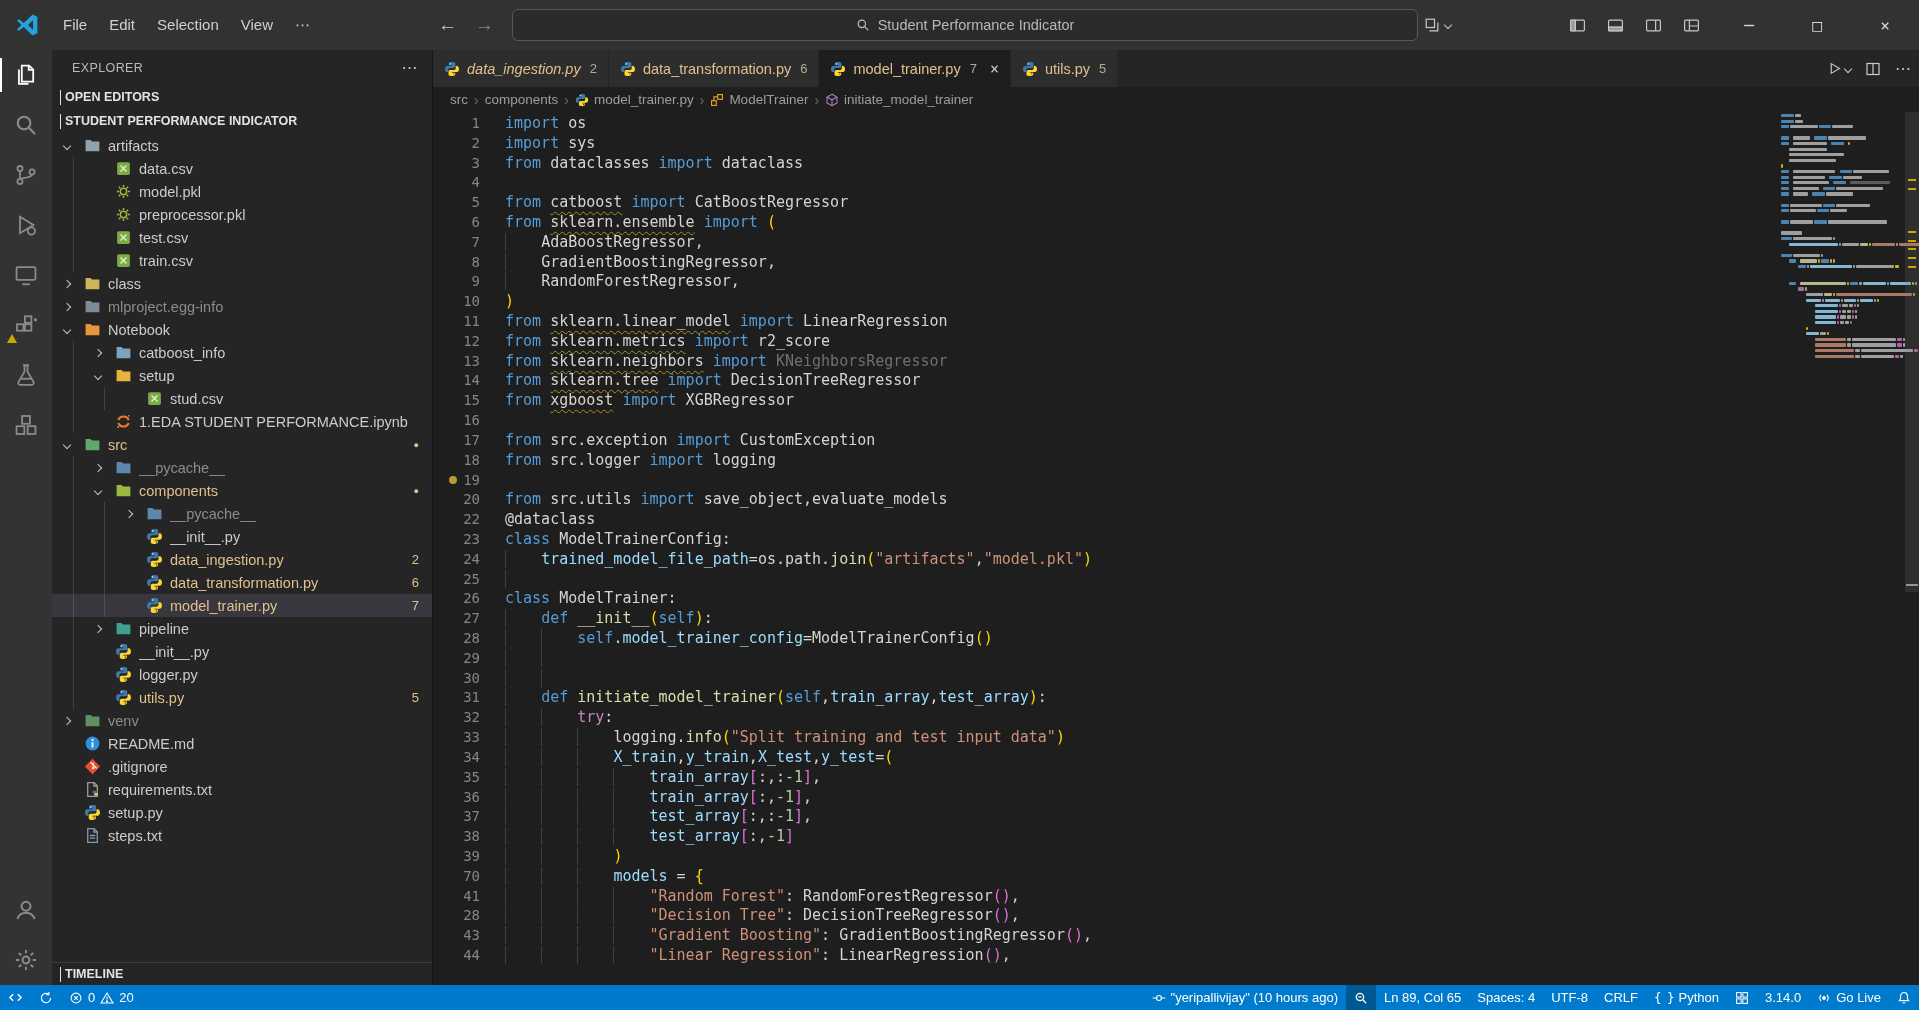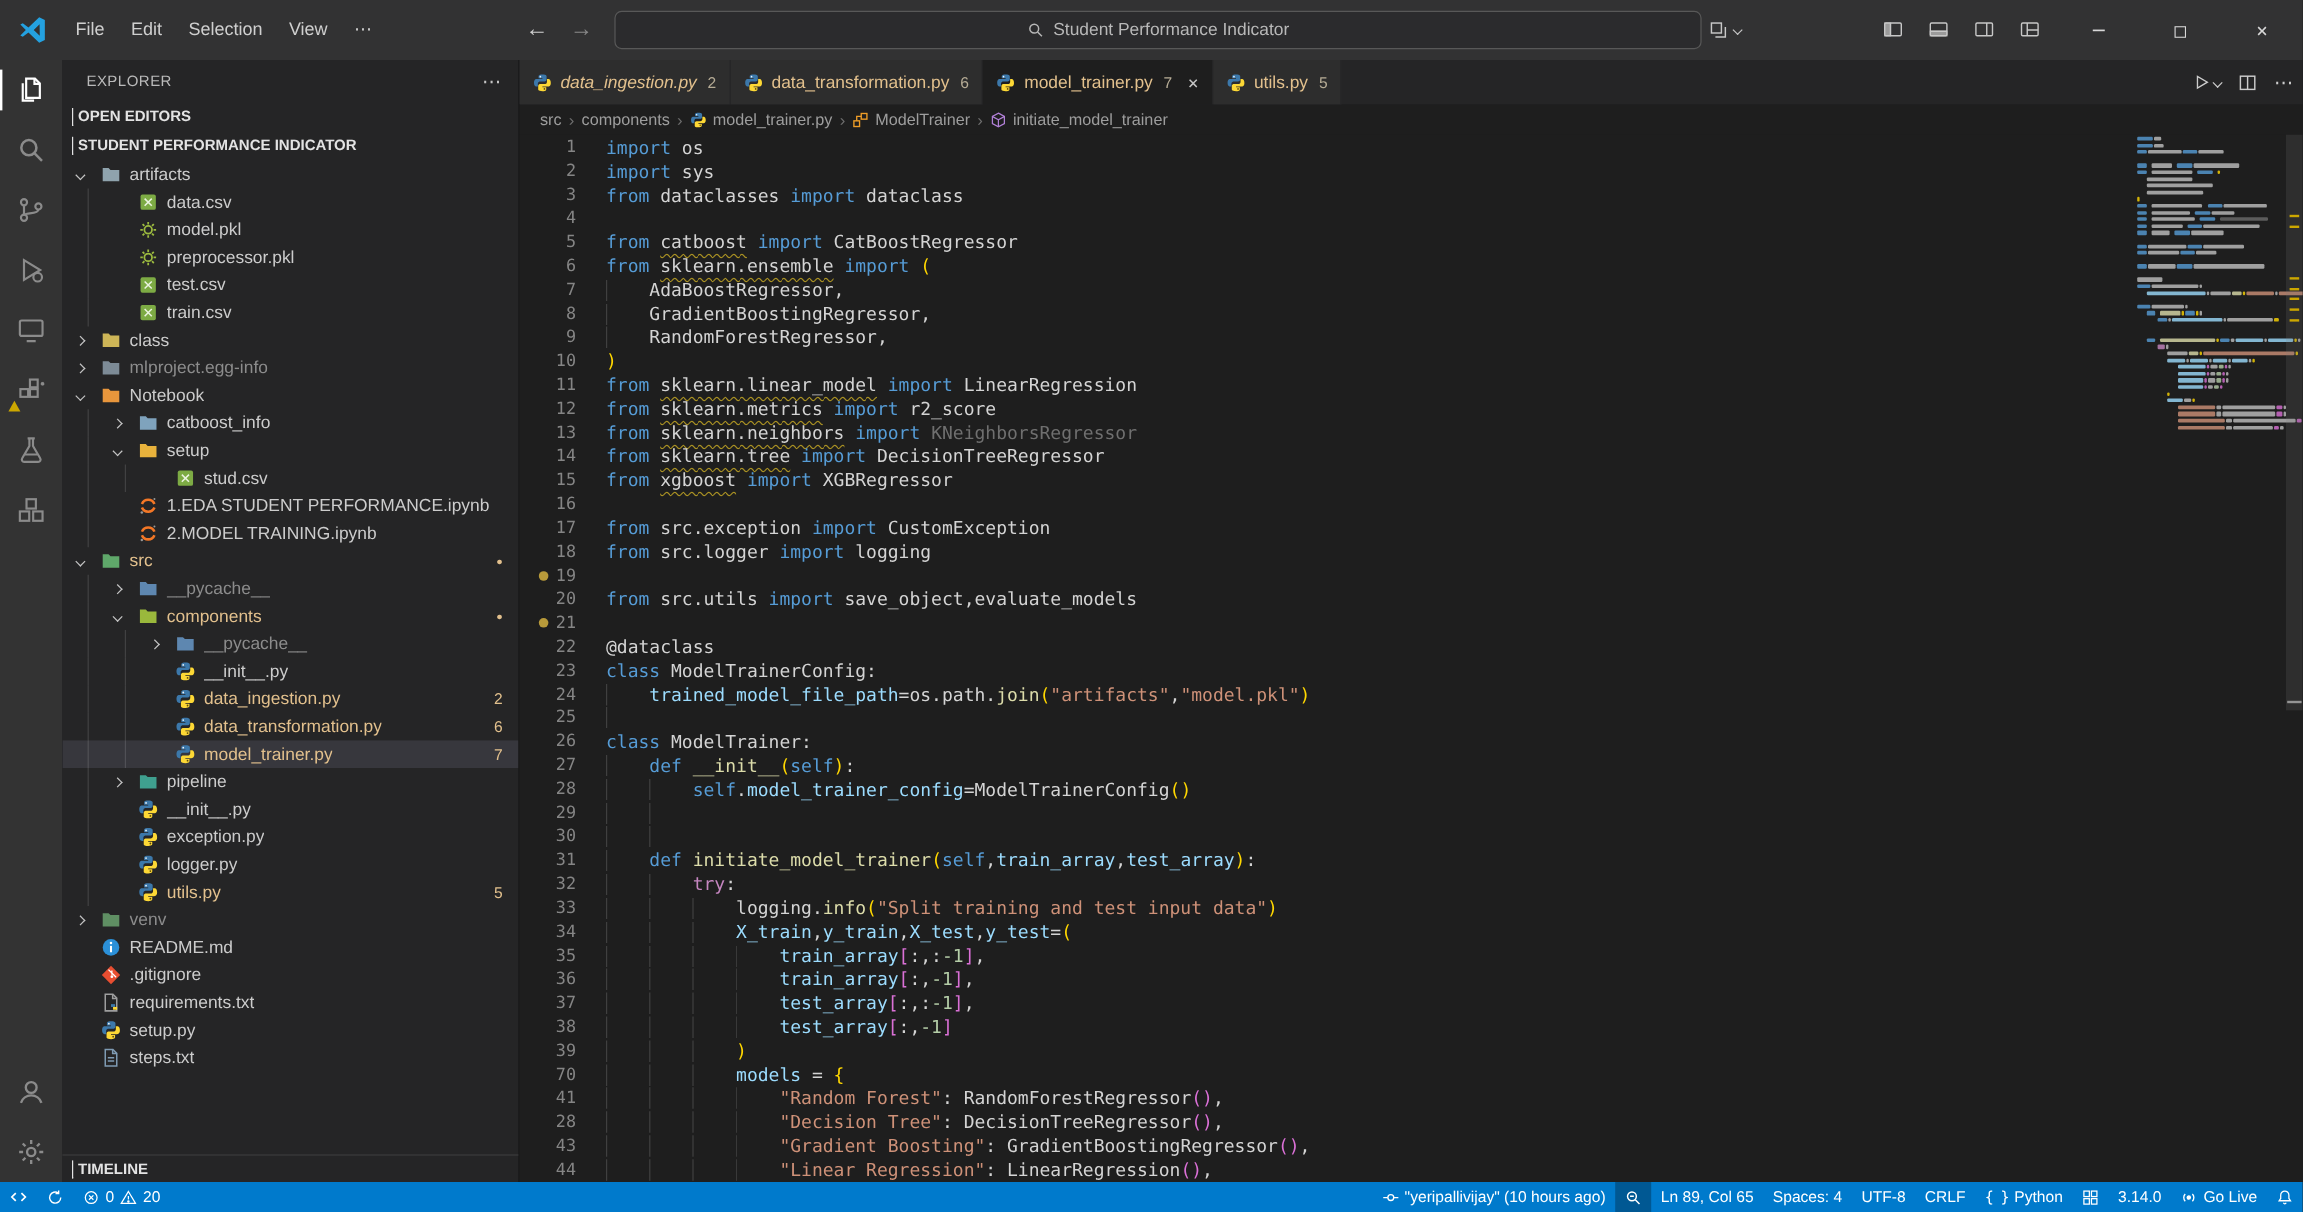--- a/index.html
+++ b/index.html
@@ -493,28 +493,20 @@
           <span class="lbl">stud.csv</span>
         </div>
         <div class="trow">
           <span class="guide"></span>
           <span class="chs"></span>
           <svg class="ic ticon" width="17" height="17">
             <use href="#i-jupyter"></use>
           </svg>
           <span class="lbl">1.EDA STUDENT PERFORMANCE.ipynb</span>
         </div>
-        <div class="trow">
-          <span class="guide"></span>
-          <span class="chs"></span>
-          <svg class="ic ticon" width="17" height="17">
-            <use href="#i-jupyter"></use>
-          </svg>
-          <span class="lbl">2.MODEL TRAINING.ipynb</span>
-        </div>
         <div class="trow mod">
           <span class="chs">
             <span class="chev d"></span>
           </span>
           <svg class="ic ticon" width="17" height="17" style="color: rgb(95, 168, 106);">
             <use href="#i-folder"></use>
           </svg>
           <span class="lbl">src</span>
           <span class="badge" style="font-size: 9px;">●</span>
         </div>
@@ -599,28 +591,20 @@
           </svg>
           <span class="lbl">pipeline</span>
         </div>
         <div class="trow">
           <span class="guide"></span>
           <span class="chs"></span>
           <svg class="ic ticon" width="17" height="17">
             <use href="#i-py"></use>
           </svg>
           <span class="lbl">__init__.py</span>
-        </div>
-        <div class="trow">
-          <span class="guide"></span>
-          <span class="chs"></span>
-          <svg class="ic ticon" width="17" height="17">
-            <use href="#i-py"></use>
-          </svg>
-          <span class="lbl">exception.py</span>
         </div>
         <div class="trow">
           <span class="guide"></span>
           <span class="chs"></span>
           <svg class="ic ticon" width="17" height="17">
             <use href="#i-py"></use>
           </svg>
           <span class="lbl">logger.py</span>
         </div>
         <div class="trow mod">
@@ -834,25 +818,20 @@
             <span class="codetxt"><span class="tok tk-kw">from</span><span class="tok tk-pln"> src.logger </span><span class="tok tk-kw">import</span><span class="tok tk-pln"> logging</span></span>
           </div>
           <div class="cl">
             <span class="mdot"></span>
             <span class="ln">19</span>
             <span class="codetxt"></span>
           </div>
           <div class="cl">
             <span class="ln">20</span>
             <span class="codetxt"><span class="tok tk-kw">from</span><span class="tok tk-pln"> src.utils </span><span class="tok tk-kw">import</span><span class="tok tk-pln"> save_object,evaluate_models</span></span>
-          </div>
-          <div class="cl">
-            <span class="mdot"></span>
-            <span class="ln">21</span>
-            <span class="codetxt"></span>
           </div>
           <div class="cl">
             <span class="ln">22</span>
             <span class="codetxt"><span class="tok tk-pln">@dataclass</span></span>
           </div>
           <div class="cl">
             <span class="ln">23</span>
             <span class="codetxt"><span class="tok tk-kw">class</span><span class="tok tk-pln"> ModelTrainerConfig</span><span class="tok tk-pln">:</span></span>
           </div>
           <div class="cl">

